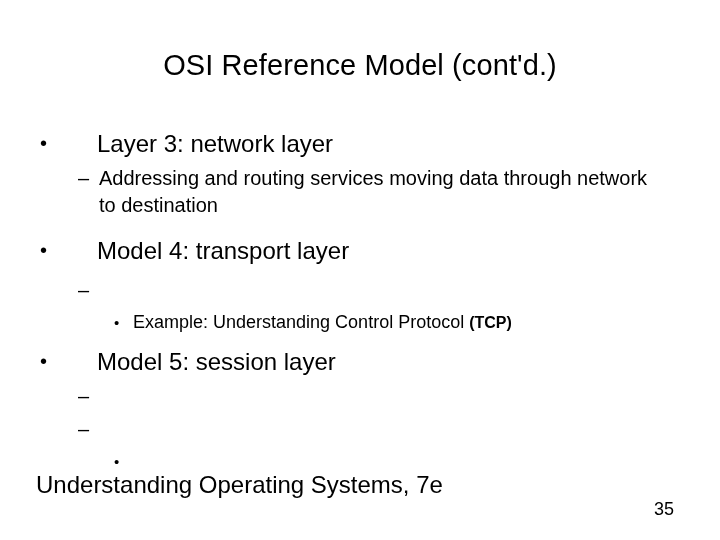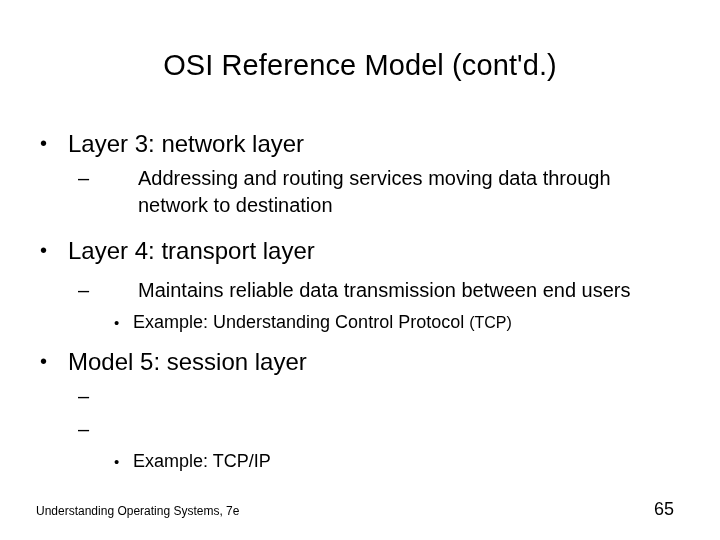--- a/index.html
+++ b/index.html
@@ -57,68 +57,69 @@
     padding-left: 4px;
   }
   .lvl1 .marker {
     width: 28px;
     flex: 0 0 28px;
     font-size: 20px;
     line-height: 31px;
   }
   .lvl1 .txt {
     flex: 1 1 auto;
+    margin-left: 29px;
   }
 
   
   .lvl2 {
     font-size: 20px;
     line-height: 27px;
     padding-left: 42px;
   }
   .lvl2 .marker {
     width: 21px;
     flex: 0 0 21px;
     line-height: 27px;
   }
   .lvl2 .txt {
     flex: 1 1 auto;
     max-width: 570px;
-    margin-left: 39px;
   }
 
   
   .lvl3 {
     font-size: 18px;
     line-height: 25px;
     padding-left: 78px;
   }
   .lvl3 .marker {
     width: 19px;
     flex: 0 0 19px;
     font-size: 15px;
     line-height: 25px;
   }
   .lvl3 .txt {
     flex: 1 1 auto;
   }
   .lvl3 .txt .small-tail {
     font-size: 16px;
+    font-weight: bold;
   }
 
   .gap-lg { margin-top: 16px; }
   .gap-md { margin-top: 11px; }
   .gap-sm { margin-top: 6px; }
 
   
   .footer-left {
     position: absolute;
     left: 36px;
-    top: 500px;
-    font-size: 12px;
+    top: 474px;
+    font-size: 24px;
     line-height: 22px;
     white-space: nowrap;
   }
   .footer-right {
     position: absolute;
     right: 46px;
     top: 498px;
     font-size: 18px;
     line-height: 22px;
     text-align: right;
@@ -138,26 +139,25 @@
       <span class="txt">Layer 3: network layer</span>
     </div>
 
     <div class="bullet-row lvl2 gap-sm">
       <span class="marker">–</span>
       <span class="txt">Addressing and routing services moving data through network to destination</span>
     </div>
 
     <div class="bullet-row lvl1 gap-lg">
       <span class="marker">•</span>
-      <span class="txt">Layer 4: transport layer</span>
+      <span class="txt">Model 4: transport layer</span>
     </div>
 
     <div class="bullet-row lvl2 gap-md">
       <span class="marker">–</span>
-      <span class="txt">Maintains reliable data transmission between end users</span>
     </div>
 
     <div class="bullet-row lvl3 gap-sm">
       <span class="marker">•</span>
       <span class="txt"><span>Example: Understanding Control Protocol </span><span class="small-tail">(TCP)</span></span>
     </div>
 
     <div class="bullet-row lvl1 gap-md">
       <span class="marker">•</span>
       <span class="txt">Model 5: session layer</span>
@@ -166,22 +166,21 @@
     <div class="bullet-row lvl2 gap-sm">
       <span class="marker">–</span>
     </div>
 
     <div class="bullet-row lvl2 gap-sm">
       <span class="marker">–</span>
     </div>
 
     <div class="bullet-row lvl3 gap-sm">
       <span class="marker">•</span>
-      <span class="txt">Example: TCP/IP</span>
     </div>
 
   </div>
 
   <div class="footer-left">Understanding Operating Systems, 7e</div>
 
-  <div class="footer-right">65</div>
+  <div class="footer-right">35</div>
 
 </div>
 
 </body></html>

